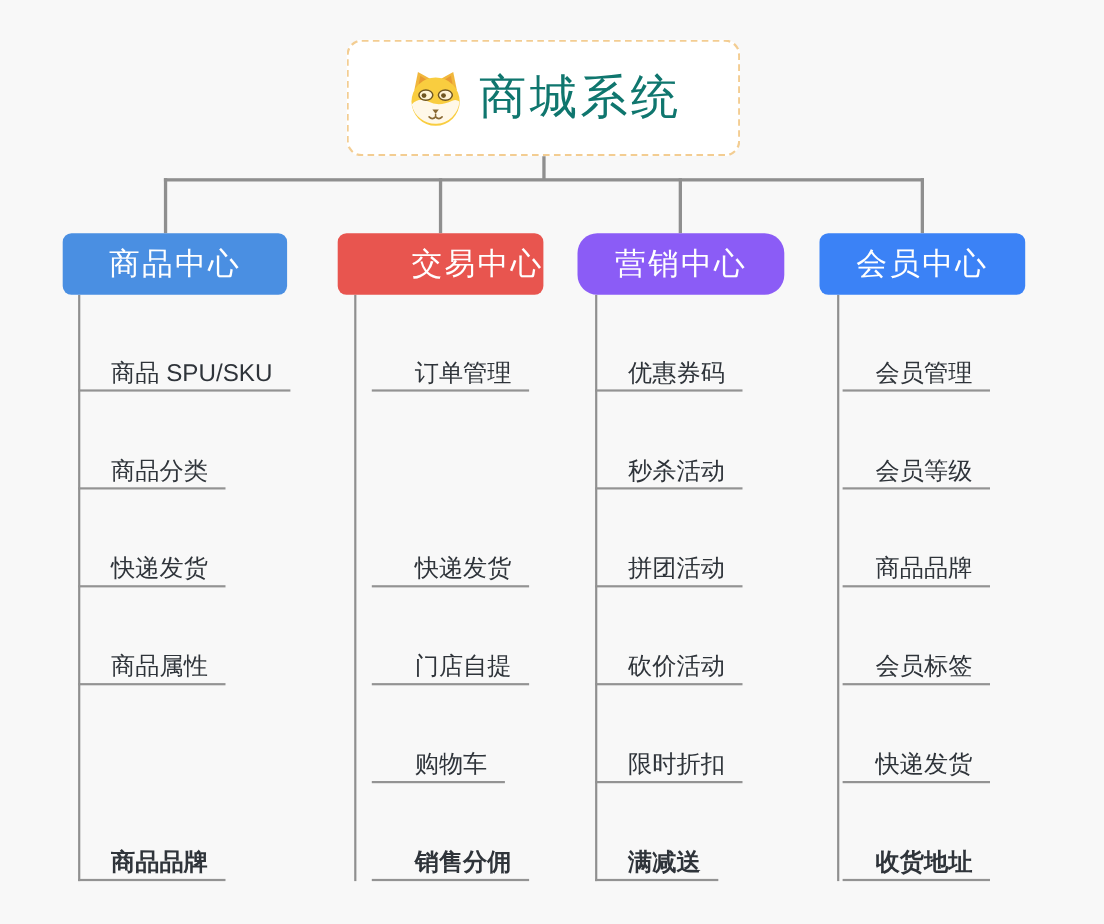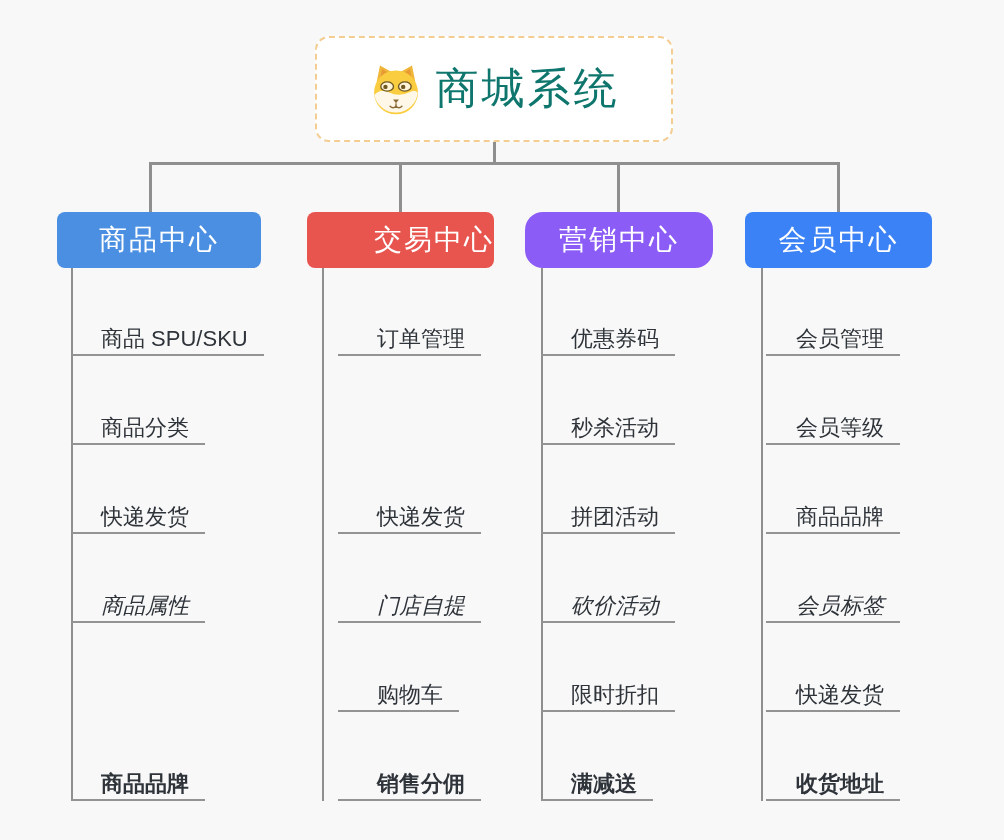--- a/index.html
+++ b/index.html
@@ -81,21 +81,21 @@
     border-bottom: 2px solid #939393;
     cursor: pointer;
   }
   .lx-1 { left: 71px; }
   .lx-2 { left: 338px; padding-left: 39px; }
   .lx-3 { left: 541px; }
   .lx-4 { left: 766px; }
   .ly-1 { top: 318px; }
   .ly-2 { top: 407px; }
   .ly-3 { top: 496px; }
-  .ly-4 { top: 585px; font-style: italic; }
+  .ly-4 { top: 585px; }
   .ly-5 { top: 674px; }
   .ly-6 { top: 763px; font-weight: bold; }
 </style>
 </head>
 <body>
 
 <div class="canvas">
 
   <div class="line stem"></div>
   <div class="line trunk"></div>

